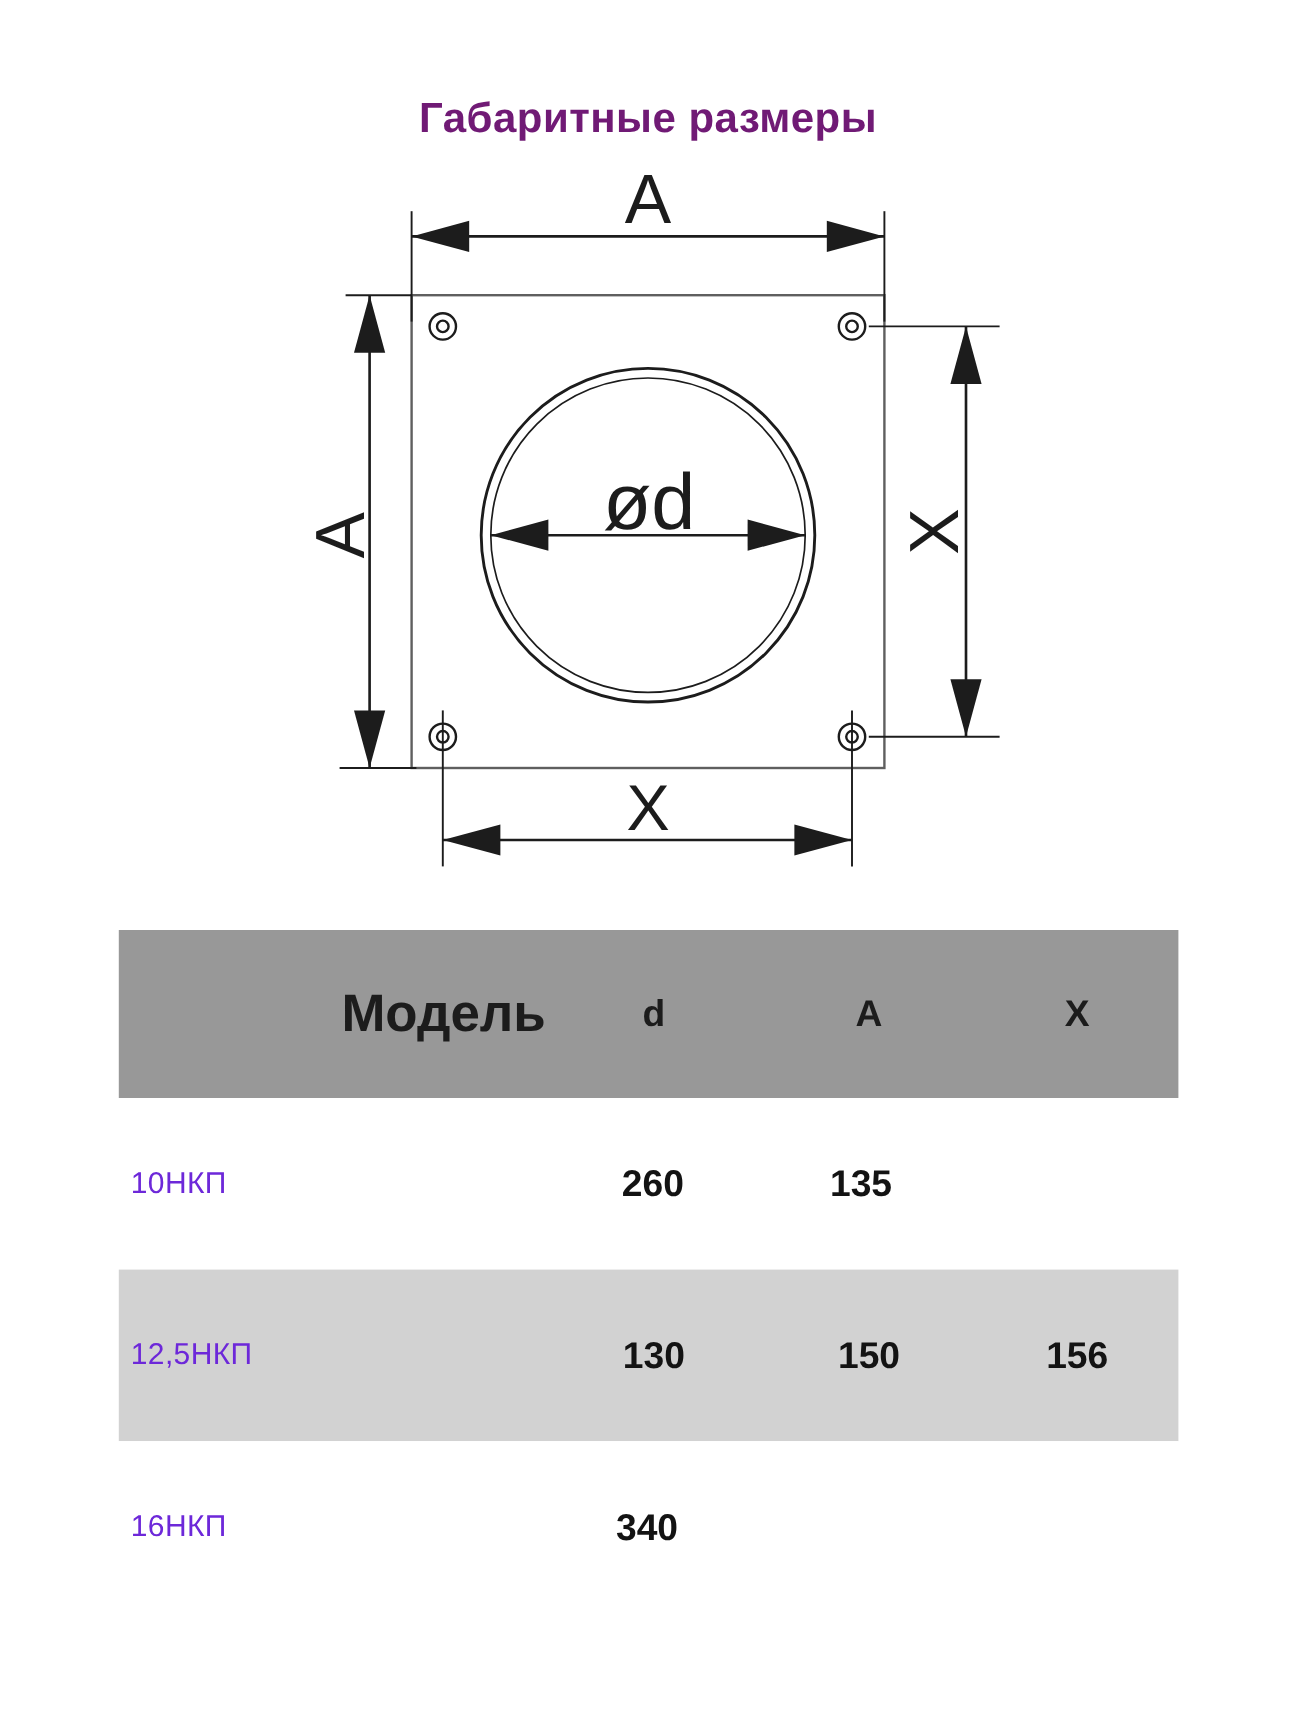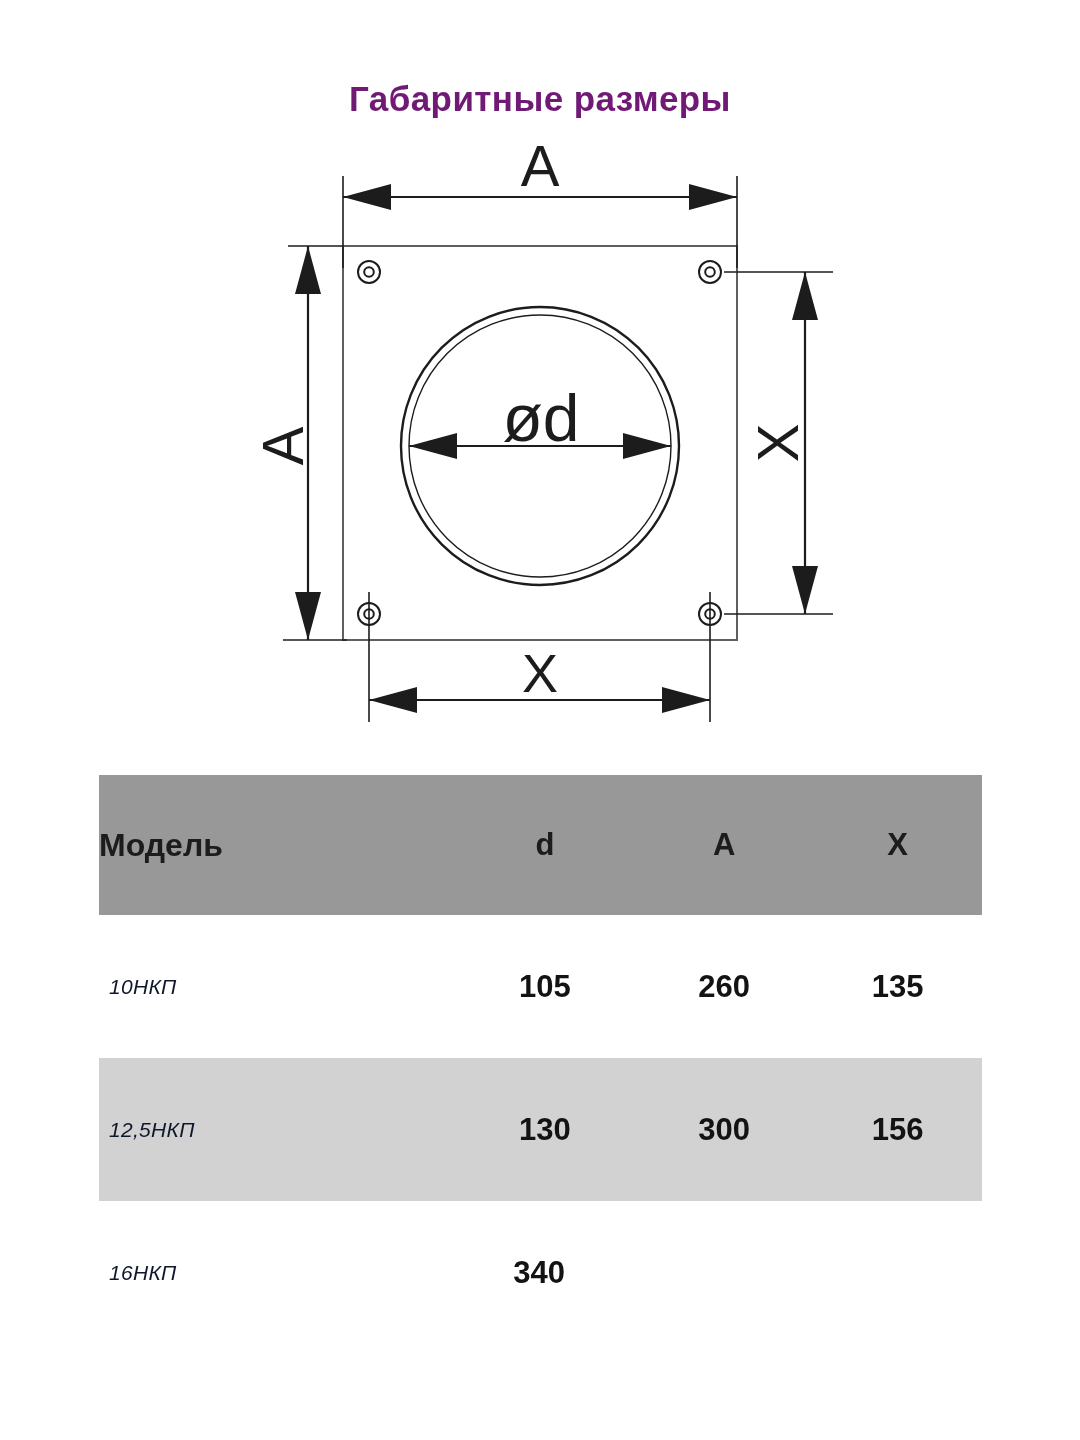--- a/index.html
+++ b/index.html
@@ -20,22 +20,22 @@
   .trow{display:flex;align-items:center;width:100%;}
   .trow.header{height:140px;background:#989898;}
   .trow.data{height:143px;background:#ffffff;}
   .trow.alt{background:#d2d2d2;align-items:center;}
   .cell{box-sizing:border-box;}
   .c1{width:40.3%;}
   .c2{width:20.4%;text-align:center;}
   .c3{width:20.2%;text-align:center;}
   .c4{width:19.1%;text-align:center;}
   .header .cell{font-weight:700;color:#1c1c1c;font-size:31px;}
-  .header .c1{text-align:left;font-size:32px;}
-  .data .c1{padding-left:10px;font-size:21px;font-weight:400;color:#0f172a;letter-spacing:.3px;font-style:italic;}
+  .header .c1{text-align:right;font-size:44px;}
+  .data .c1{padding-left:10px;font-size:25px;font-weight:400;color:#6d28d9;letter-spacing:.3px;}
   .data .num{font-weight:700;font-size:31px;color:#131313;}
 </style>
 </head>
 <body>
 
 <h1 class="title">Габаритные размеры</h1>
 
 <svg class="drawing" width="1080" height="760" viewBox="0 0 1080 760">
 
   <rect x="343" y="246" width="394" height="394" fill="#ffffff" stroke="#5f5f5f" stroke-width="2"></rect>
@@ -114,29 +114,28 @@
 <div class="spec-table">
   <div class="trow header">
     <div class="cell c1">Модель</div>
     <div class="cell c2">d</div>
     <div class="cell c3">A</div>
     <div class="cell c4">X</div>
   </div>
 
   <div class="trow data">
     <div class="cell c1">10НКП</div>
-    <div class="cell c2 num">105</div>
     <div class="cell c3 num">260</div>
     <div class="cell c4 num">135</div>
   </div>
 
   <div class="trow data alt">
     <div class="cell c1">12,5НКП</div>
     <div class="cell c2 num">130</div>
-    <div class="cell c3 num">300</div>
+    <div class="cell c3 num">150</div>
     <div class="cell c4 num">156</div>
   </div>
 
   <div class="trow data">
     <div class="cell c1">16НКП</div>
     <div class="cell c4 num">340</div>
   </div>
 </div>
 
 </body></html>

